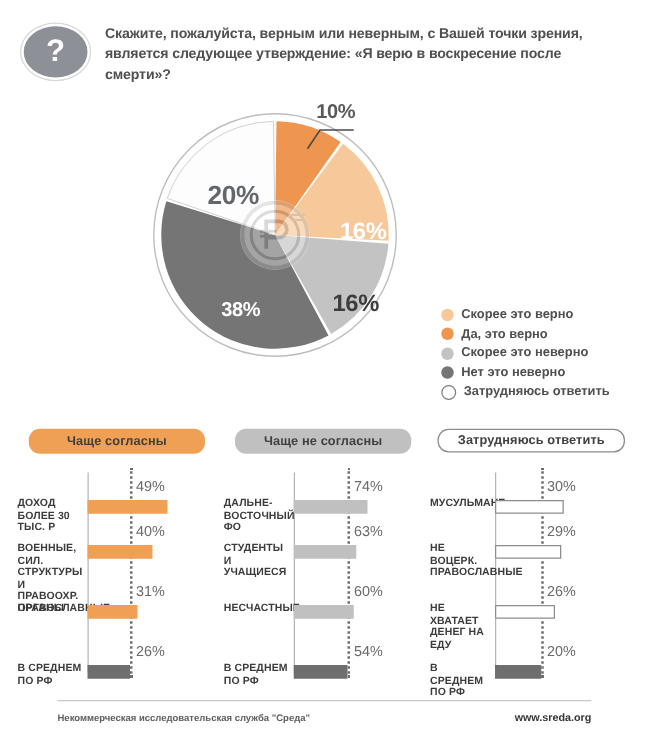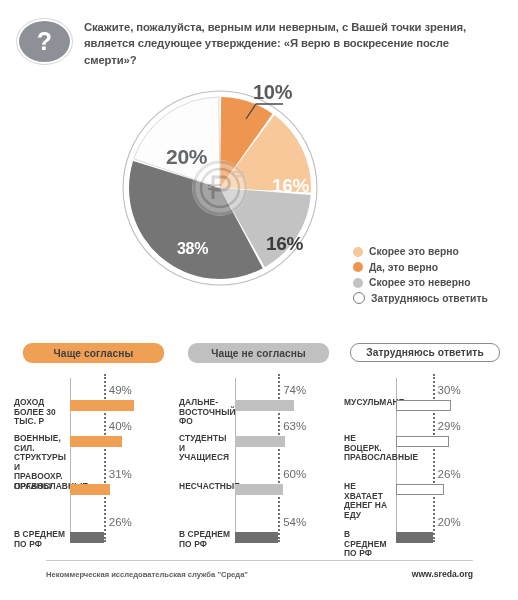--- a/index.html
+++ b/index.html
@@ -63,21 +63,21 @@
     left: 120px;
     top: 8px;
   }
   .pie-label {
     position: absolute;
     font-weight: bold;
     font-size: 19px;
     line-height: 1;
     letter-spacing: -0.3px;
   }
-  .pl-10 { left: 253px; top: 4px;  color: #5a5a5a; font-size: 20px; }
+  .pl-10 { left: 253px; top: 4px;  color: #5a5a5a; font-size: 16px; }
   .pl-16a{ left: 272px; top: 98px; color: #ffffff; }
   .pl-16b{ left: 266px; top: 156px;color: #3c3c3c; }
   .pl-38 { left: 177px; top: 163px;color: #ffffff; font-size: 16px;}
   .pl-20 { left: 166px; top: 68px; color: #63666b; font-size: 21px;}
 
   
   .legend {
     position: absolute;
     left: 353px;
     top: 166px;
@@ -251,20 +251,24 @@
         <span class="legend-dot" style="background: rgb(247, 200, 154);"></span>
         <span class="legend-text">Скорее это верно</span>
       </div>
       <div class="legend-row">
         <span class="legend-dot" style="background: rgb(238, 149, 80);"></span>
         <span class="legend-text">Да, это верно</span>
       </div>
       <div class="legend-row">
         <span class="legend-dot" style="background: rgb(195, 195, 195);"></span>
         <span class="legend-text">Скорее это неверно</span>
+      </div>
+      <div class="legend-row">
+        <span class="legend-dot" style="background: rgb(117, 117, 117);"></span>
+        <span class="legend-text">Нет это неверно</span>
       </div>
       <div class="legend-row">
         <span class="legend-dot" style="background: rgb(255, 255, 255); border: 1.2px solid rgb(125, 125, 125);"></span>
         <span class="legend-text">Затрудняюсь ответить</span>
       </div>
     </div>
 </div>
 
 <div class="panels" id="panels">
     <div class="panel panel-1">

